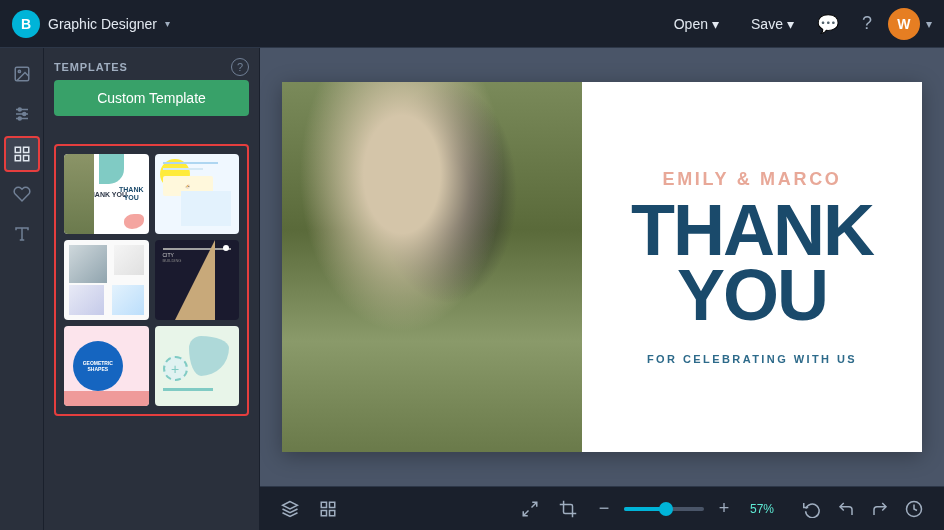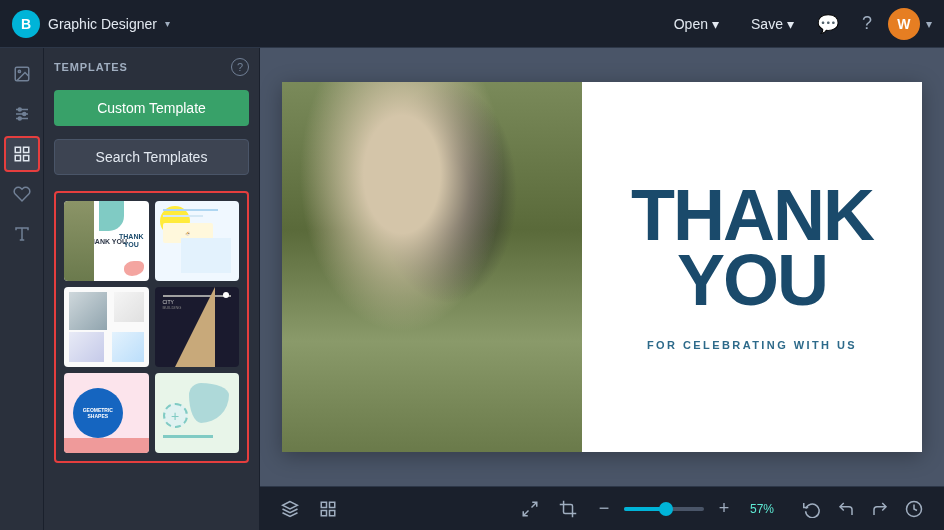--- a/index.html
+++ b/index.html
@@ -105,21 +105,21 @@
       flex-direction: column;
       flex-shrink: 0;
       padding: 10px;
       overflow-y: auto;
       border-right: 1px solid #1a202c;
     }
     .panel-header {
       display: flex;
       align-items: center;
       justify-content: space-between;
-      margin-bottom: 14px;
+      margin-bottom: 4px;
     }
     .panel-title {
       color: #a0aec0;
       font-size: 11px;
       font-weight: 600;
       letter-spacing: 0.08em;
       text-transform: uppercase;
     }
     .panel-help {
       width: 18px; height: 18px;
@@ -132,21 +132,21 @@
     .custom-template-btn {
       background: #38a169;
       color: white;
       border: none;
       border-radius: 4px;
       padding: 10px;
       width: 100%;
       font-size: 14px;
       font-weight: 500;
       cursor: pointer;
-      margin-bottom: 13px;
+      margin-bottom: 24px;
       text-align: center;
     }
     .search-templates-btn {
       background: #3d4452;
       color: #e2e8f0;
       border: 1px solid #4a5568;
       border-radius: 4px;
       padding: 9px;
       width: 100%;
       font-size: 14px;
@@ -467,21 +467,20 @@
     </div>
   </div>
 
   <div class="panel">
     <div class="panel-header">
       <span class="panel-title">TEMPLATES</span>
       <div class="panel-help">?</div>
     </div>
 
     <button class="custom-template-btn">Custom Template</button>
-    <button class="search-templates-btn">Search Templates</button>
 
     <div class="recent-section">
       <div class="templates-grid">
 
         <div class="template-thumb t1">
           <div class="t1-teal"></div>
           <div class="t1-side"></div>
           <div style="position:absolute;right:5px;top:50%;transform:translateY(-50%);font-size:7px;font-weight:900;color:#1a4a6b;text-align:center;line-height:1.2">THANK<br>YOU</div>
           <div class="t1-pink"></div>
         </div>
@@ -533,20 +532,21 @@
 
         <div class="canvas-bg-teal"></div>
 
         <div class="canvas-blob-pink"></div>
 
         <div class="canvas-photo">
           <div class="canvas-photo-couple"></div>
         </div>
 
         <div class="canvas-text-area">
+          <div class="canvas-names">EMILY &amp; MARCO</div>
           <div class="canvas-thank">
             <div>THANK</div>
             <div>YOU</div>
           </div>
           <div class="canvas-sub">FOR CELEBRATING WITH US</div>
         </div>
       </div>
     </div>
 
     <div class="bottom-toolbar">

